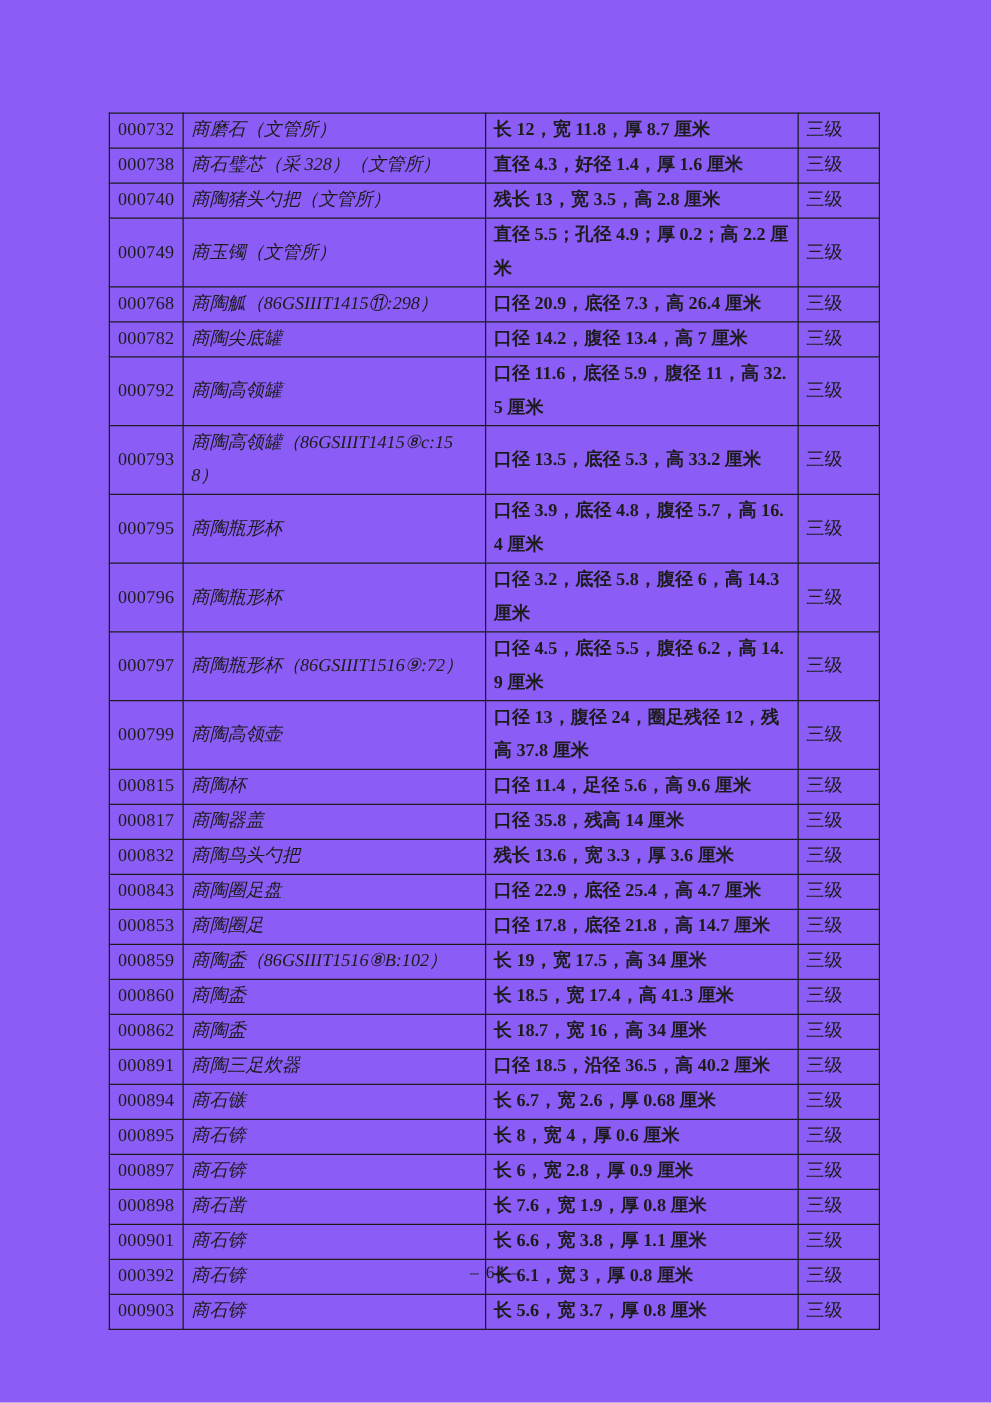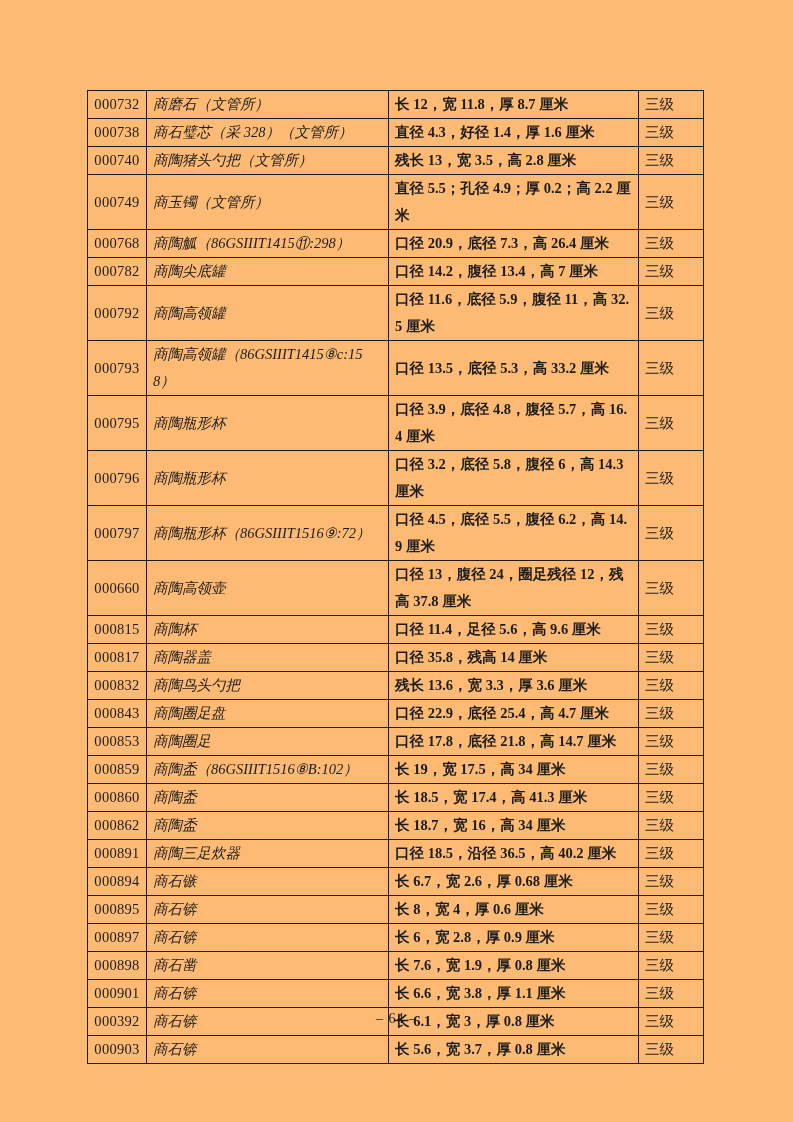--- a/index.html
+++ b/index.html
@@ -1,21 +1,21 @@
 <!DOCTYPE html>
 <html><head>
 <meta charset="utf-8">
 <style>
   html, body { margin: 0; padding: 0; background: #e8e8e8; }
   .page {
     position: relative;
     width: 793px;
     height: 1122px;
     margin: 0 auto;
-    background: #fdba74;
+    background: #8b5cf6;
     font-family: "Liberation Serif", "DejaVu Serif", serif;
     color: #1c1c1c;
     overflow: hidden;
   }
   table.relics {
     position: absolute;
     left: 87px;
     top: 90px;
     width: 616px;
     border-collapse: collapse;
@@ -121,21 +121,21 @@
     <td class="c-dims">口径 3.2，底径 5.8，腹径 6，高 14.3 厘米</td>
     <td class="c-grade">三级</td>
   </tr>
         <tr>
     <td class="c-id">000797</td>
     <td class="c-name">商陶瓶形杯（86GSIIIT1516⑨:72）</td>
     <td class="c-dims">口径 4.5，底径 5.5，腹径 6.2，高 14.9 厘米</td>
     <td class="c-grade">三级</td>
   </tr>
         <tr>
-    <td class="c-id">000660</td>
+    <td class="c-id">000799</td>
     <td class="c-name">商陶高领壶</td>
     <td class="c-dims">口径 13，腹径 24，圈足残径 12，残高 37.8 厘米</td>
     <td class="c-grade">三级</td>
   </tr>
         <tr>
     <td class="c-id">000815</td>
     <td class="c-name">商陶杯</td>
     <td class="c-dims">口径 11.4，足径 5.6，高 9.6 厘米</td>
     <td class="c-grade">三级</td>
   </tr>

